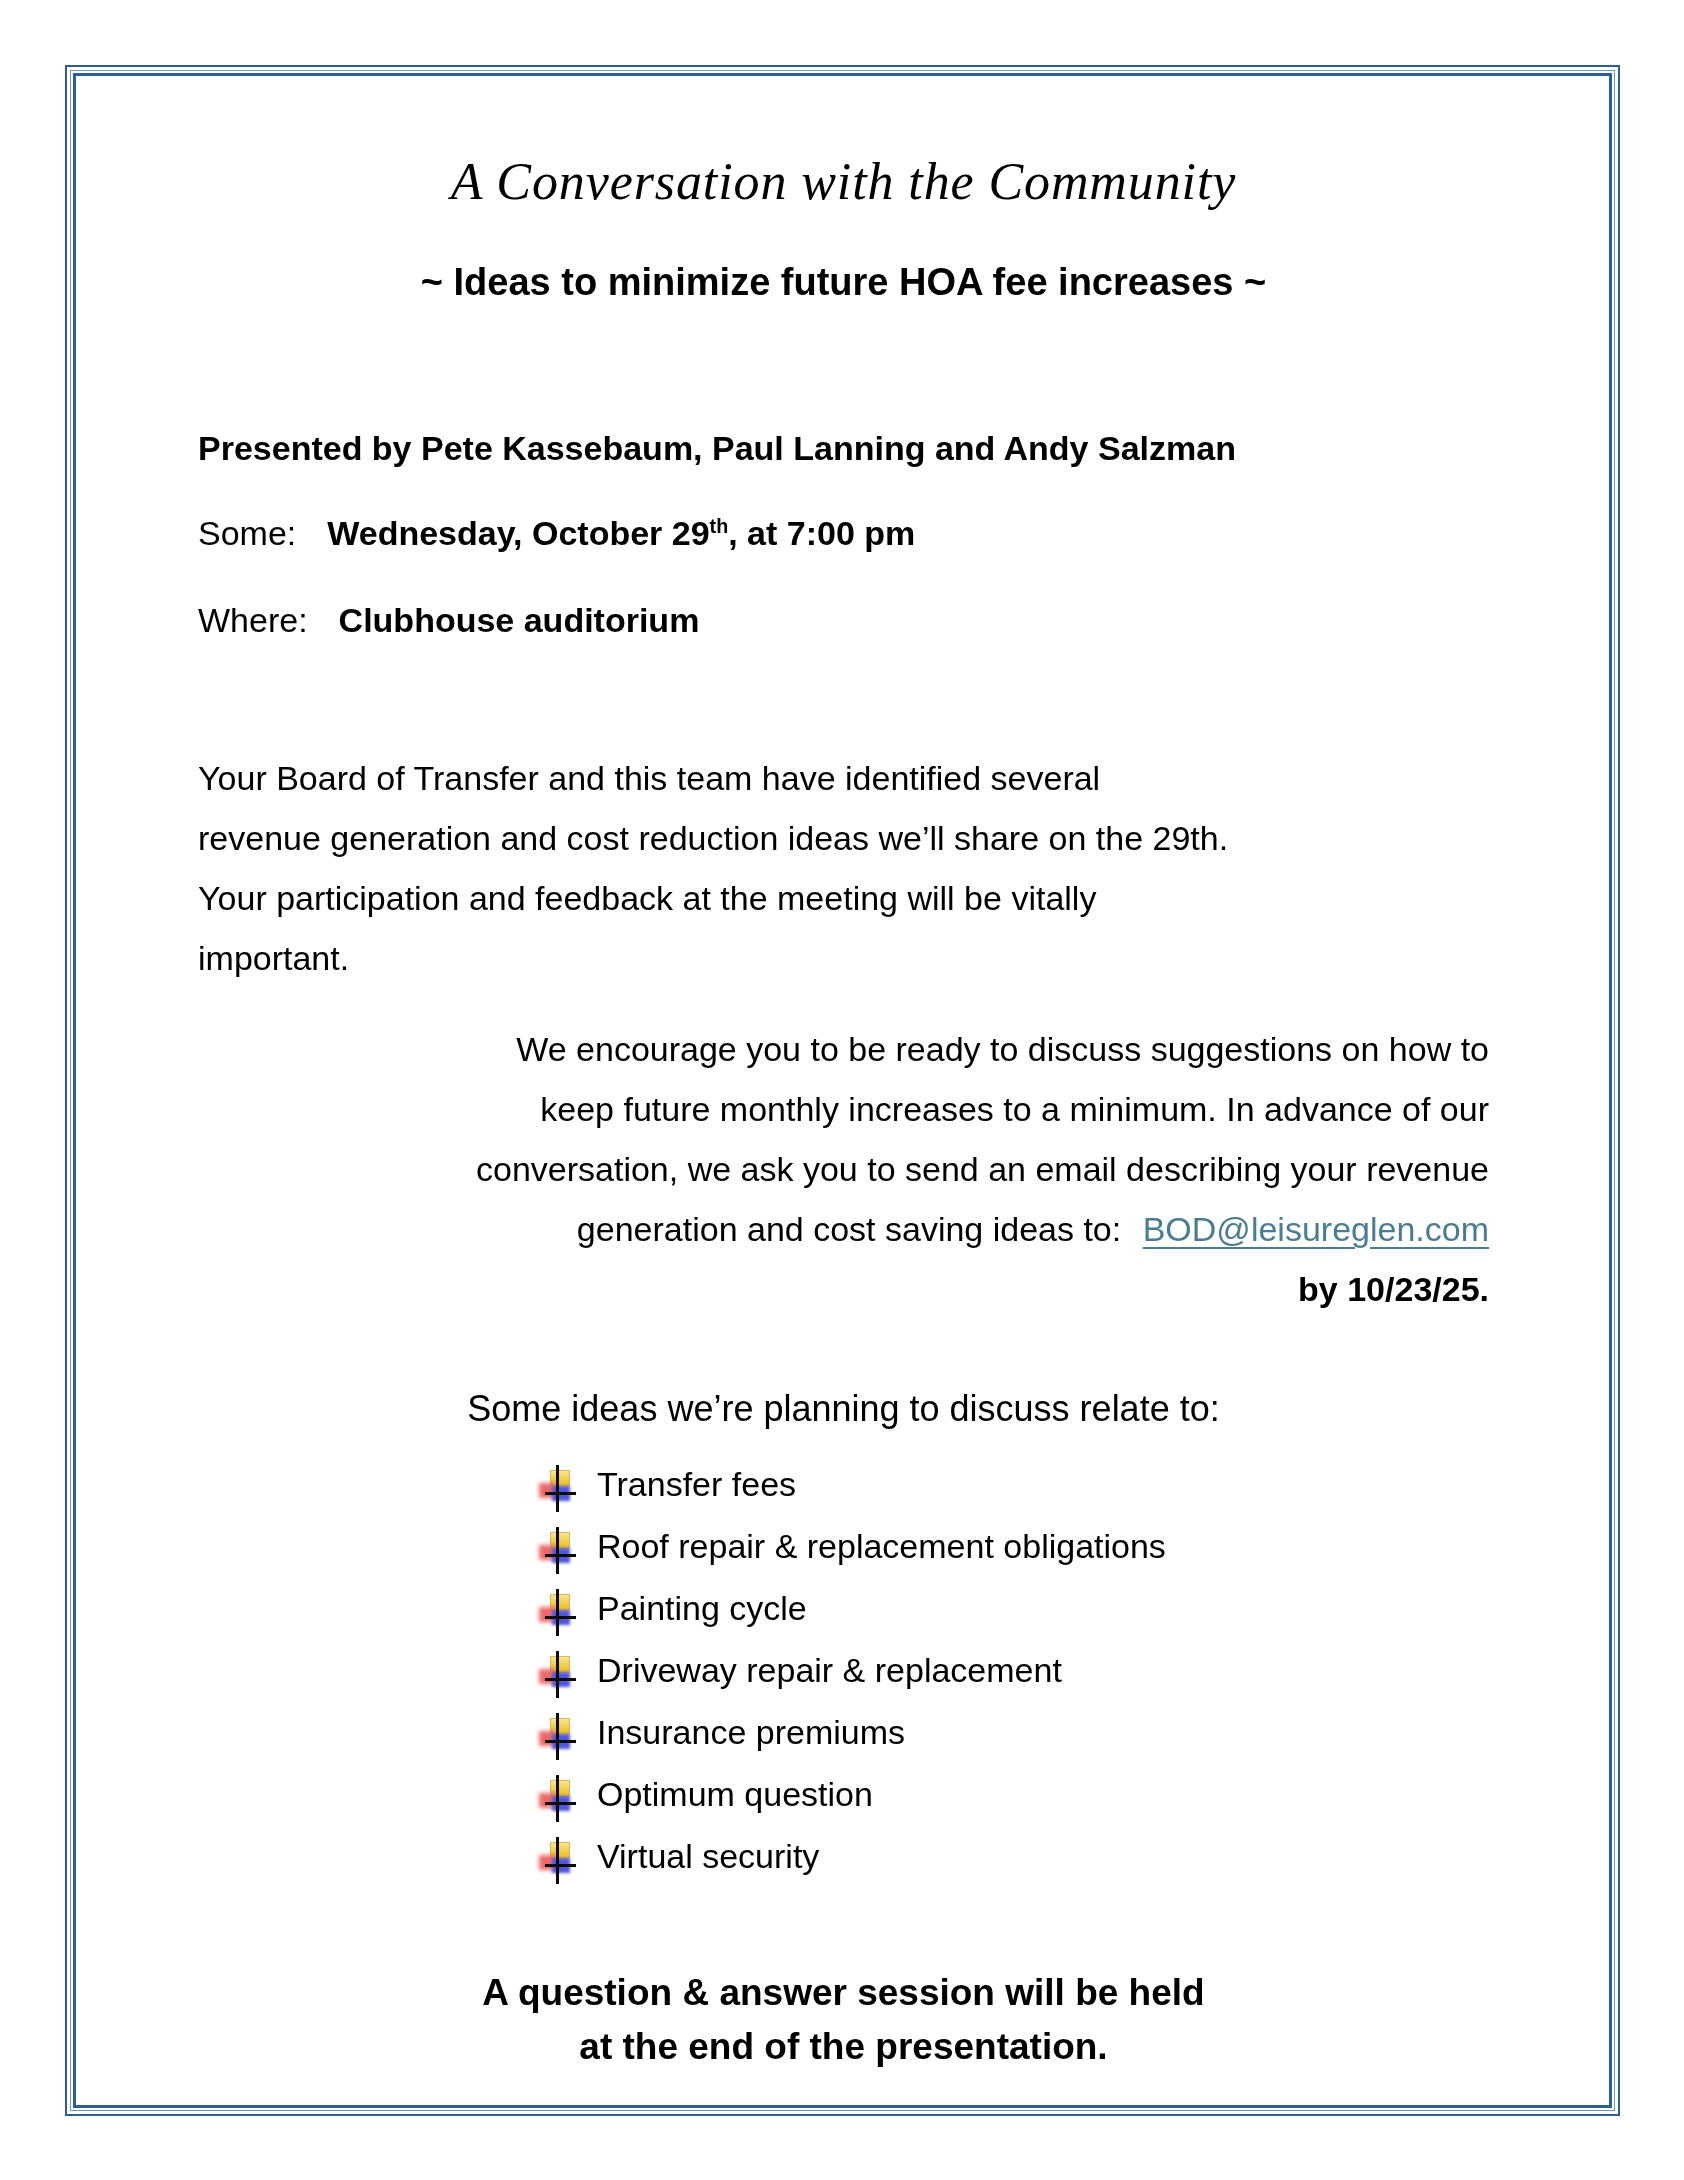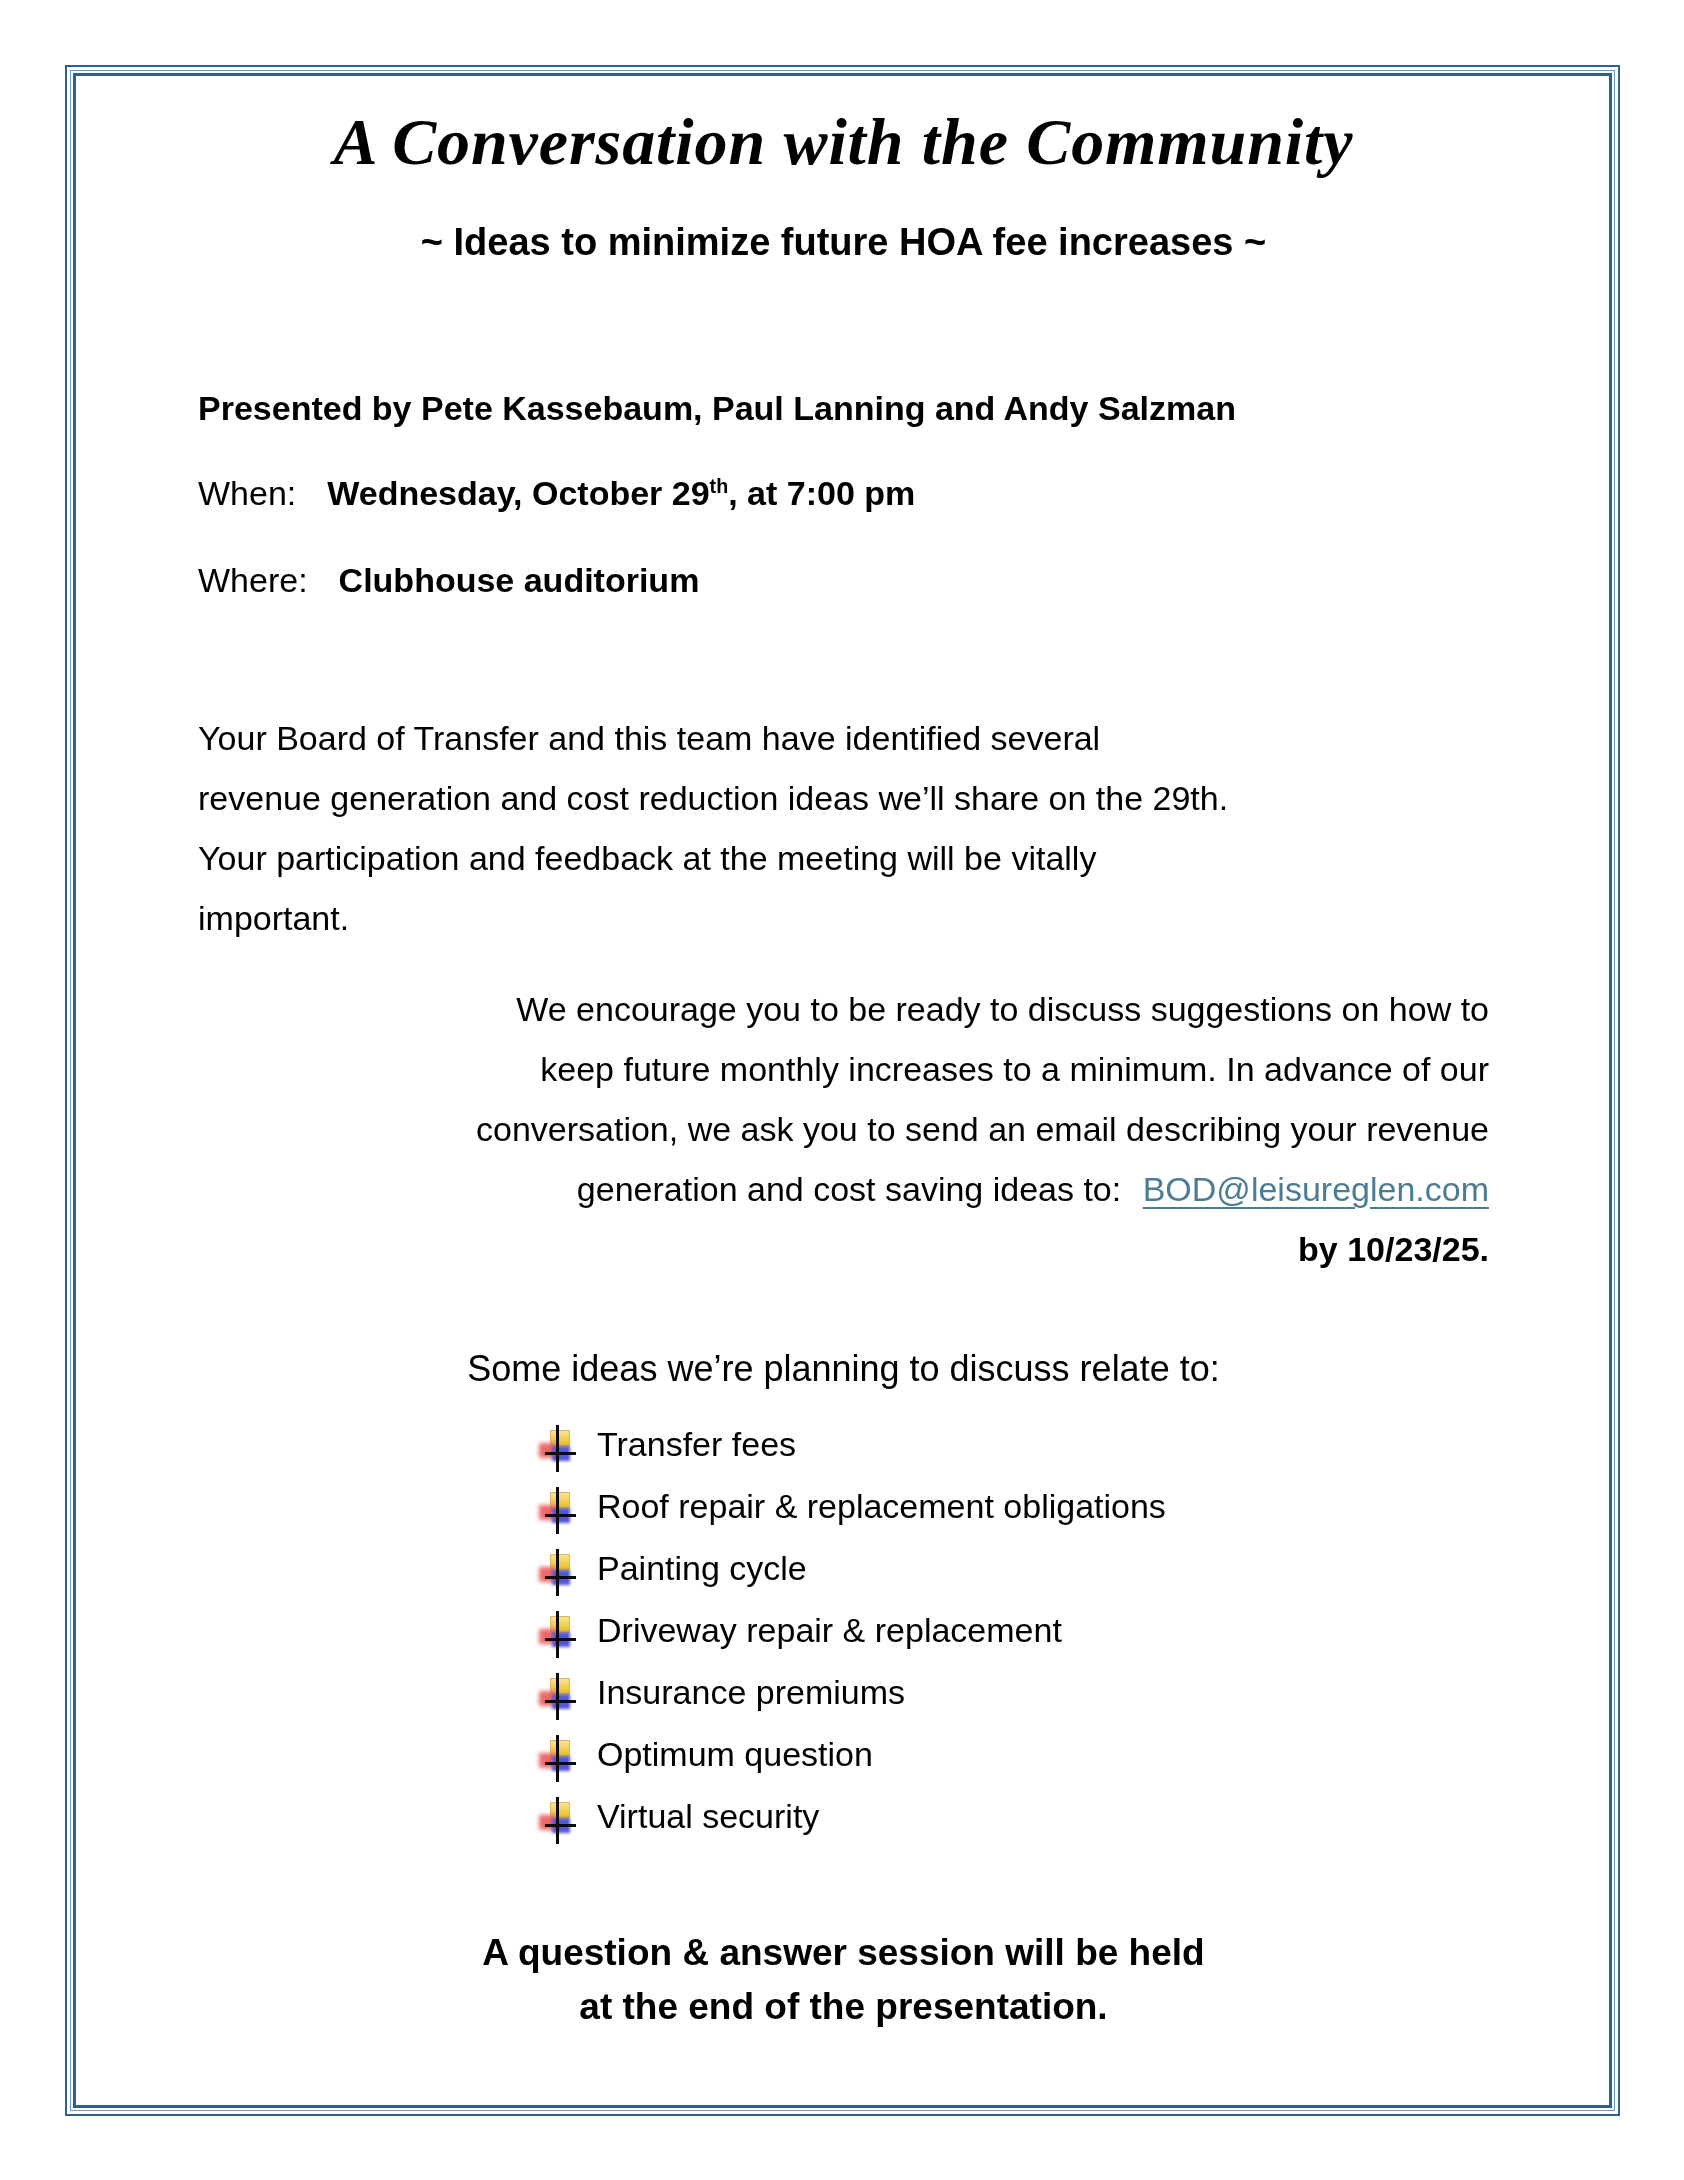--- a/index.html
+++ b/index.html
@@ -28,26 +28,26 @@
     width:100%;height:100%;
     border:3.4px solid var(--border-dark,#2e5f8e);
     box-sizing:border-box;
   }
   .content{
     position:absolute; top:77px; left:77px; right:77px; bottom:77px;
     padding:0 119px 0 121px;
     box-sizing:border-box;
   }
   .title{
-    margin-top:20px;
+    margin-top:60px;
     text-align:center;
     font-family:"Liberation Serif", serif;
     font-style:italic;
-    font-weight:bold;
-    font-size:66px;
+    font-weight:normal;
+    font-size:52px;
     line-height:89px;
     letter-spacing:0.9px;
     white-space:nowrap;
   }
   .subtitle{
     margin-top:34px;
     text-align:center;
     font-weight:bold;
     font-size:38px;
     line-height:44px;
@@ -153,21 +153,21 @@
 
   <div class="content">
 
     <div class="title">A Conversation with the Community</div>
 
     <div class="subtitle">~ Ideas to minimize future HOA fee increases ~</div>
 
     <div class="presented">Presented by Pete Kassebaum, Paul Lanning and Andy Salzman</div>
 
     <div class="detail-row when">
-      <span class="detail-label">When:</span><span class="detail-value"><span>Wednesday, October 29</span><sup class="ord">th</sup><span>, at 7:00 pm</span></span>
+      <span class="detail-label">Some:</span><span class="detail-value"><span>Wednesday, October 29</span><sup class="ord">th</sup><span>, at 7:00 pm</span></span>
     </div>
 
     <div class="detail-row where">
       <span class="detail-label">Where:</span><span class="detail-value">Clubhouse auditorium</span>
     </div>
 
     <div class="para para1">
       <div class="pline">Your Board of Transfer and this team have identified several</div>
       <div class="pline">revenue generation and cost reduction ideas we’ll share on the 29th.</div>
       <div class="pline">Your participation and feedback at the meeting will be vitally</div>

